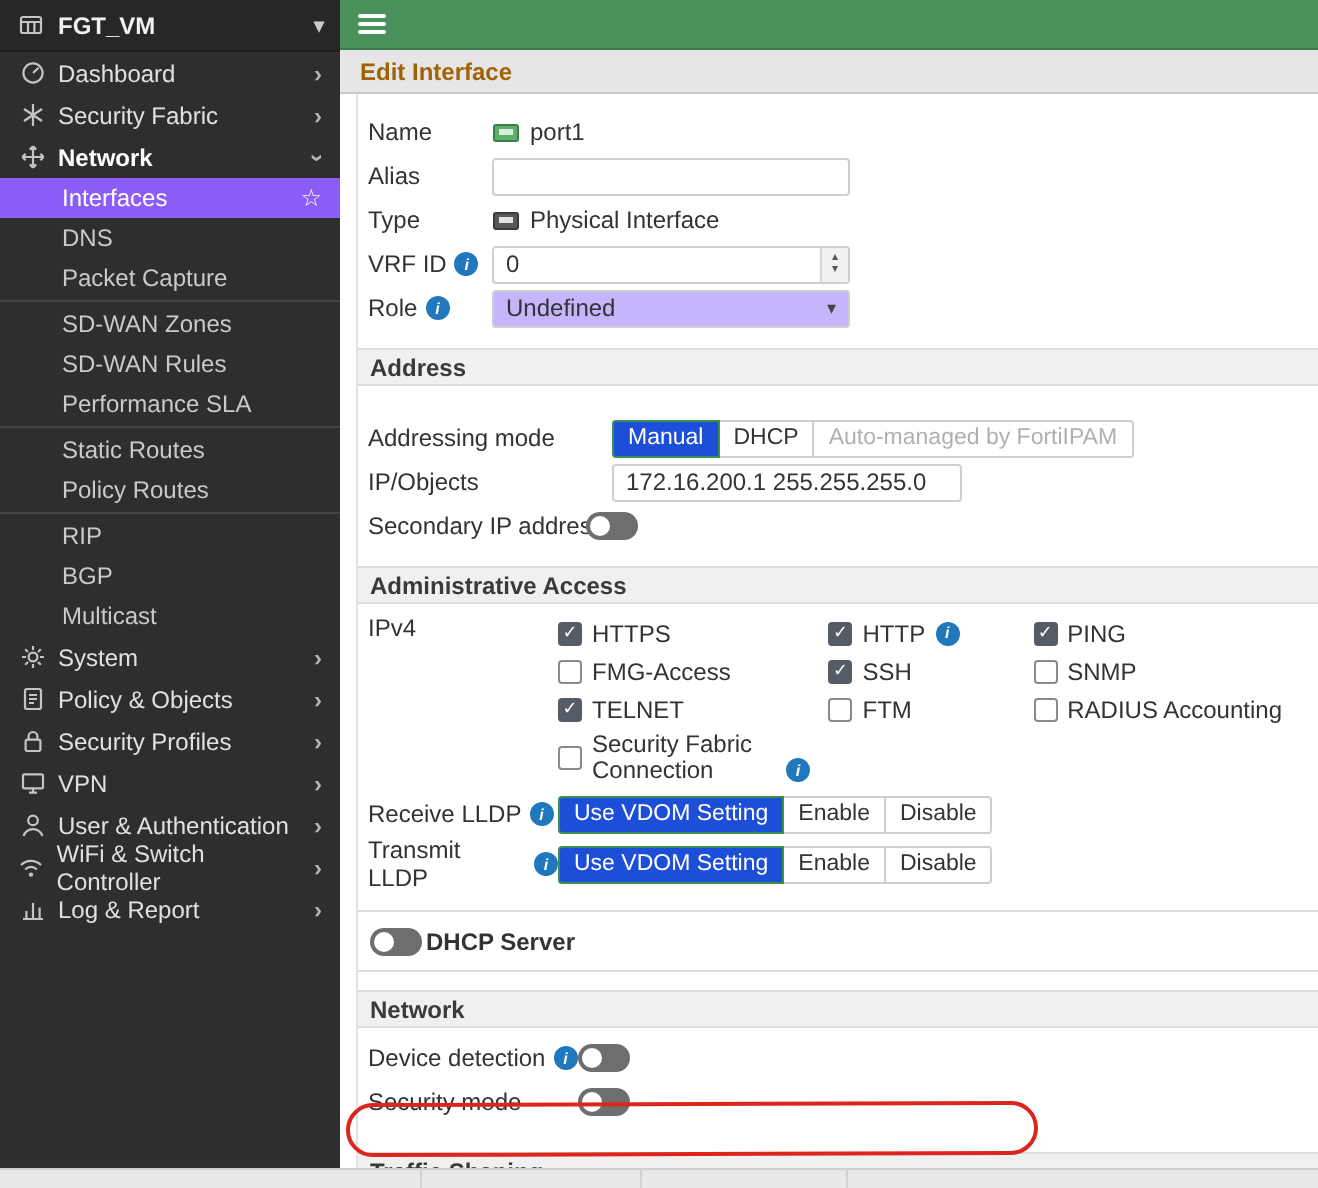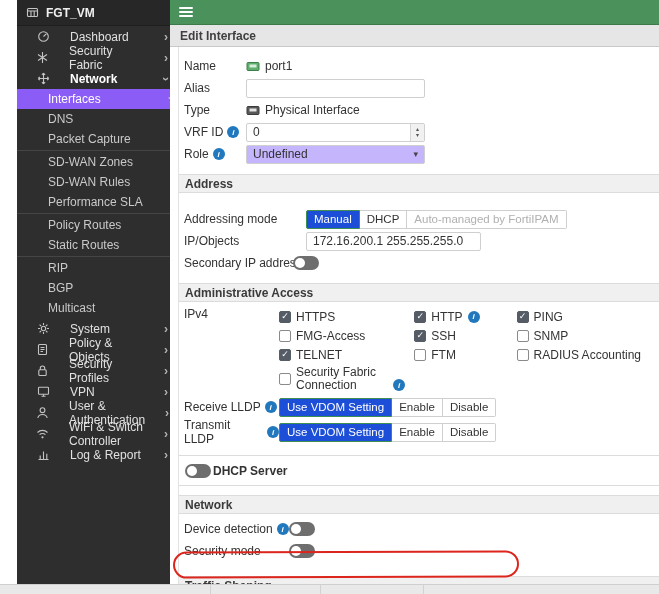--- a/index.html
+++ b/index.html
@@ -1,39 +1,39 @@
 <!DOCTYPE html>
 <html><head>
 <meta charset="utf-8">
 <style>
   * { margin:0; padding:0; box-sizing:border-box; }
   html,body { width:659px; height:594px; overflow:hidden; }
   body { font-family:"Liberation Sans", sans-serif; font-size:12px; color:#333; background:#fff; }
   .app { position:relative; width:659px; height:594px; overflow:hidden; }
 
   
-  .sidebar { position:absolute; left:17px; top:0; width:170px; height:594px; background:#2e2e2e; color:#d6d6d6; }
+  .sidebar { position:absolute; left:0; top:0; width:170px; height:594px; background:#2e2e2e; color:#d6d6d6; }
   .sb-header { height:26px; display:flex; align-items:center; gap:7px; padding:0 8px; background:#272727; border-bottom:1px solid #1e1e1e; color:#f0f0f0; font-weight:bold; cursor:pointer; }
   .sb-header .caret { margin-left:auto; font-size:10px; color:#cccccc; }
-  .sb-item { height:21px; display:flex; align-items:center; gap:20px; padding:0 19px; cursor:pointer; color:#e0e0e0; }
+  .sb-item { height:21px; display:flex; align-items:center; gap:6px; padding:0 9px; cursor:pointer; color:#e0e0e0; }
   .sb-item .sb-chev { margin-left:auto; font-size:12px; color:#b5b5b5; font-weight:bold; }
   .sb-item .sb-chev.down { transform:rotate(90deg); display:inline-block; }
   .sb-item.bold { font-weight:bold; color:#fff; }
   .sb-ico { width:14px; display:inline-flex; justify-content:center; }
   .sb-sub { height:20px; display:flex; align-items:center; padding:0 9px 0 31px; cursor:pointer; color:#c9c9c9; }
   .sb-sub.selected { background:#8b5cf6; color:#fff; }
   .sb-sub .star { margin-left:auto; font-size:12px; color:#fff; }
   .sb-div { border-top:1px solid #454545; margin:1px 0; }
 
   
   .main { position:absolute; left:170px; top:0; width:489px; height:594px; background:#fff; }
   .topbar { height:25px; background:#4a915c; border-bottom:1px solid #3c7a4c; display:flex; align-items:center; padding:0 9px; }
   .hamburger { width:14px; height:10px; display:flex; flex-direction:column; justify-content:space-between; cursor:pointer; }
   .hamburger i { display:block; height:2px; background:#fff; border-radius:1px; }
-  .page-title-bar { height:22px; background:#e6e6e6; border-bottom:1px solid #c9c9c9; display:flex; align-items:center; padding:0 10px; font-weight:bold; color:#404040; }
+  .page-title-bar { height:22px; background:#e6e6e6; border-bottom:1px solid #c9c9c9; display:flex; align-items:center; padding:0 10px; font-weight:bold; color:#a16207; }
 
   .panel { margin-left:8px; width:481px; border-left:1px solid #e3e3e3; padding-top:8px; }
   .row { display:flex; align-items:center; min-height:22px; padding-left:5px; }
   .lbl { color:#333; display:inline-flex; align-items:center; gap:4px; flex-shrink:0; }
   .lw1 { width:62px; } .lw2 { width:122px; } .lw3 { width:95px; } .lw4 { width:105px; }
   .sect { height:19px; margin-top:9px; background:#f0f0f0; border-top:1px solid #dcdcdc; border-bottom:1px solid #dcdcdc; display:flex; align-items:center; padding-left:6px; font-weight:bold; color:#3a3a3a; }
 
   .txt { height:19px; border:1px solid #cfcfcf; border-radius:2px; font-family:"Liberation Sans",sans-serif; font-size:12px; padding:0 6px; color:#333; background:#fff; }
   .w179 { width:179px; } .w175 { width:175px; }
   .spinwrap { position:relative; display:inline-flex; }
@@ -137,24 +137,24 @@
         <span>SD-WAN Zones</span>
       </div>
     <div class="sb-sub">
         <span>SD-WAN Rules</span>
       </div>
     <div class="sb-sub">
         <span>Performance SLA</span>
       </div>
     <div class="sb-div"></div>
     <div class="sb-sub">
+        <span>Static Routes</span>
+      </div>
+    <div class="sb-sub">
         <span>Policy Routes</span>
-      </div>
-    <div class="sb-sub">
-        <span>Static Routes</span>
       </div>
     <div class="sb-div"></div>
     <div class="sb-sub">
         <span>RIP</span>
       </div>
     <div class="sb-sub">
         <span>BGP</span>
       </div>
     <div class="sb-sub">
         <span>Multicast</span>

